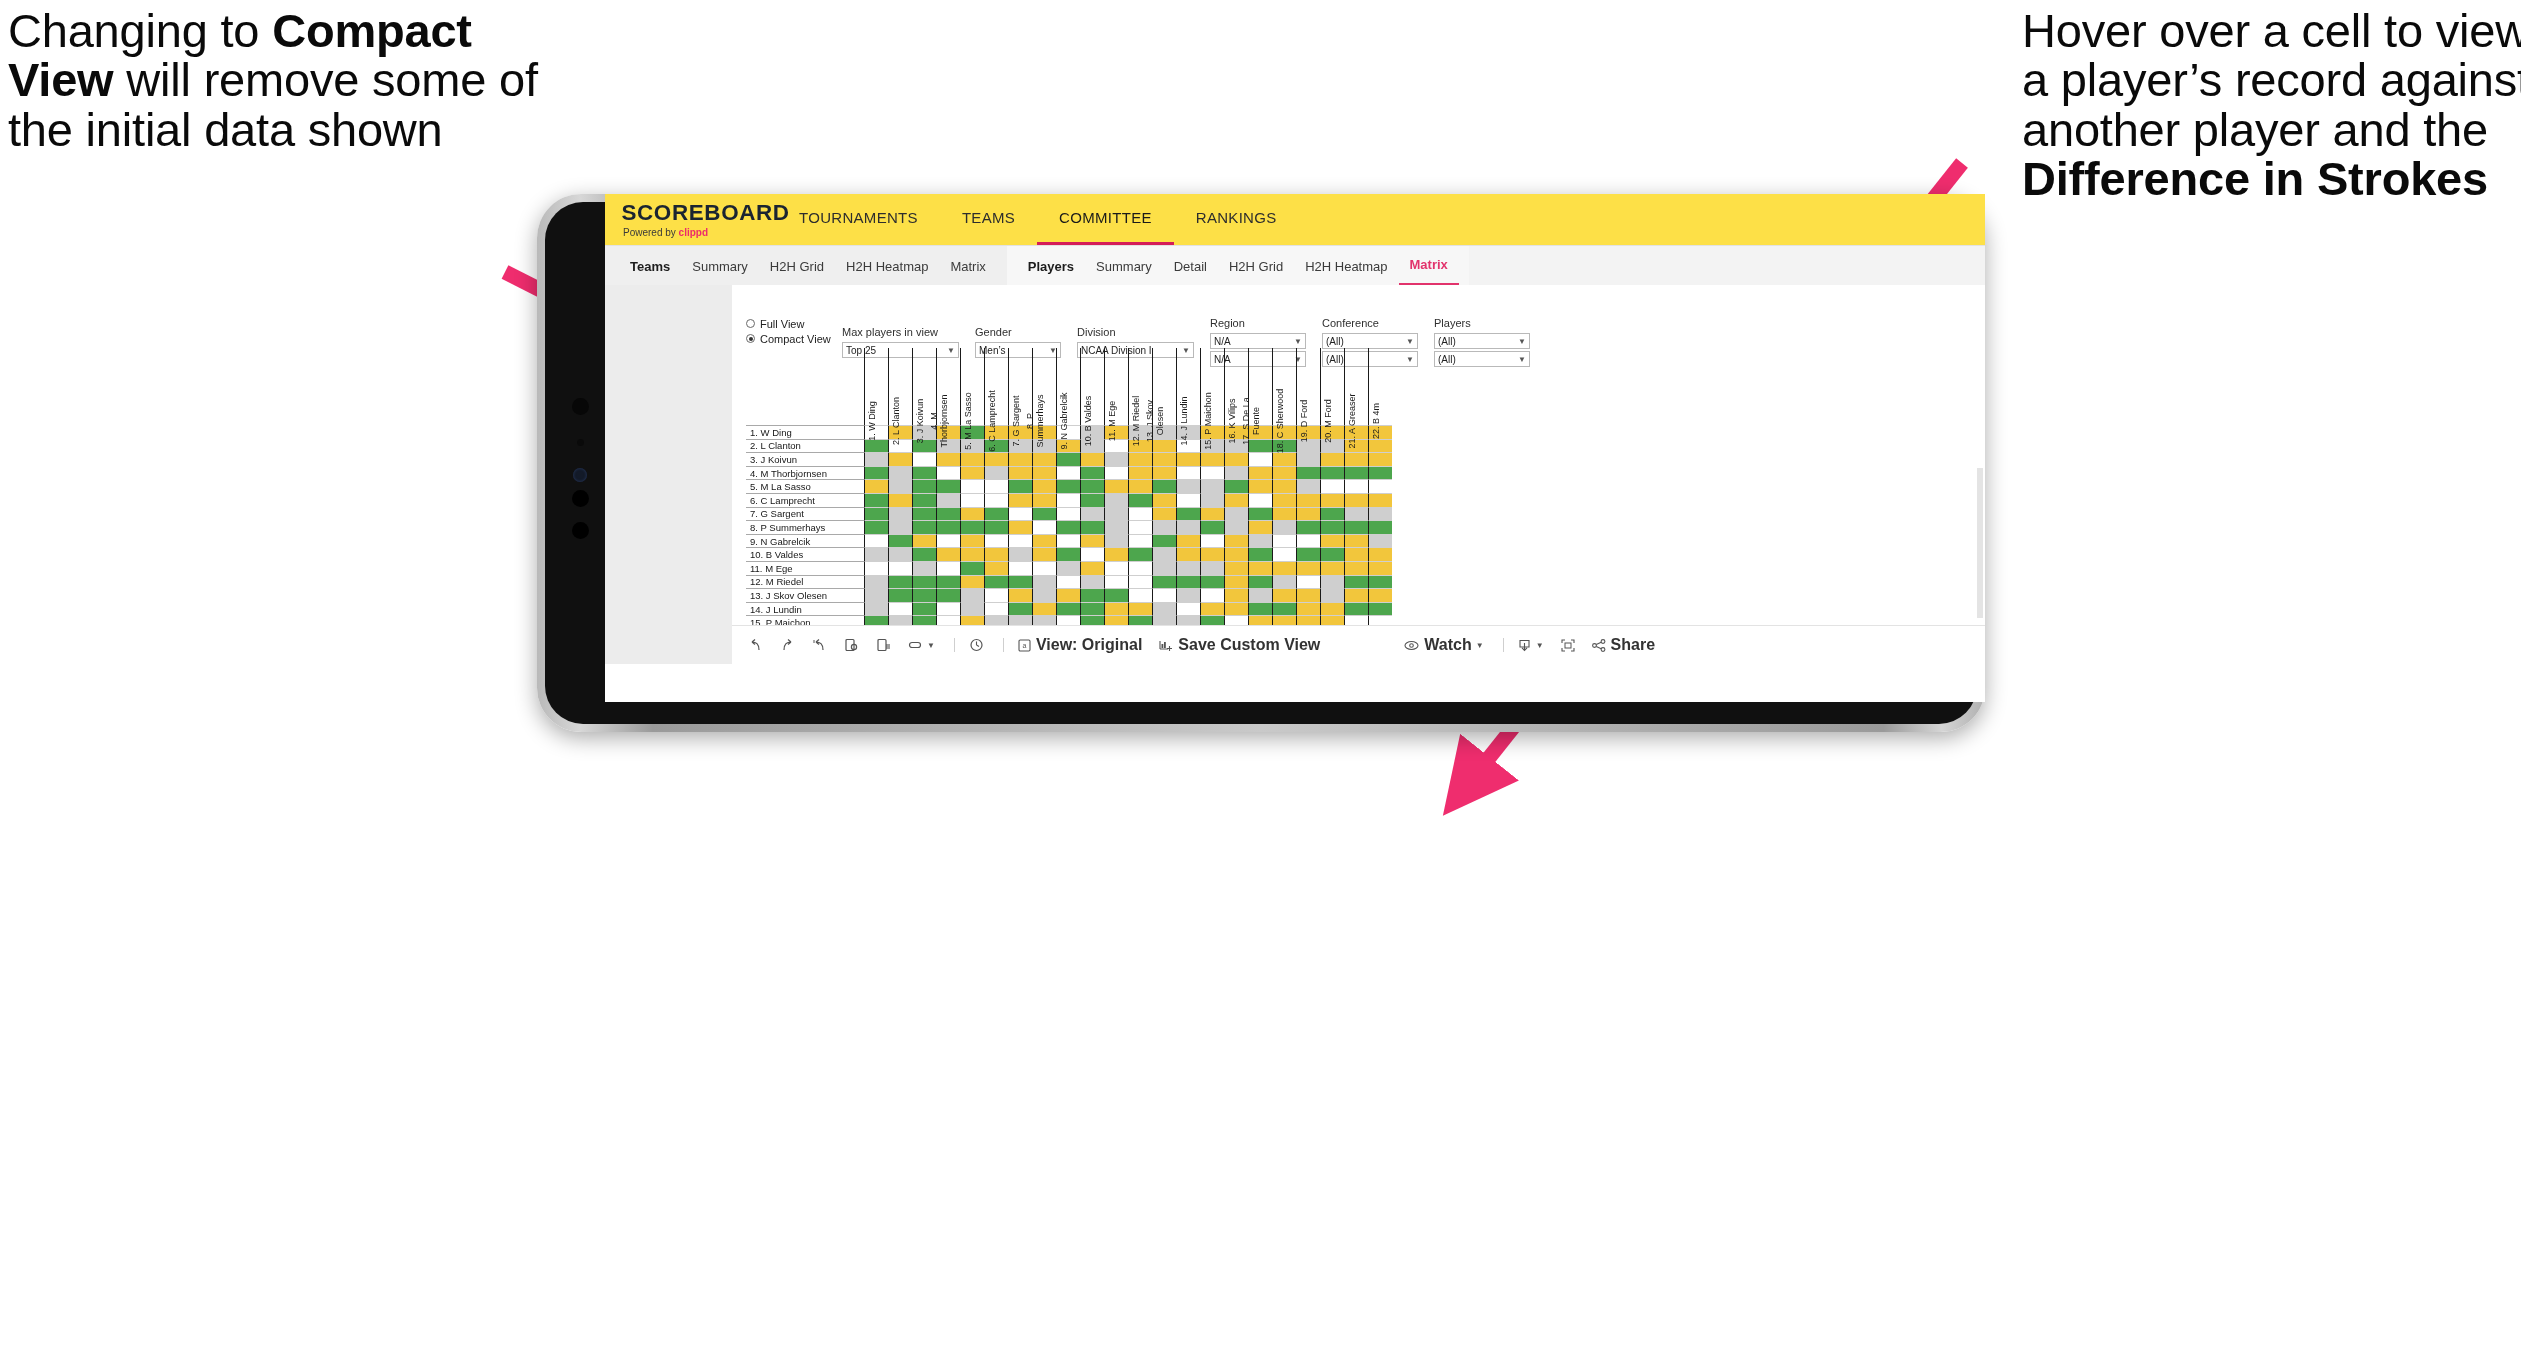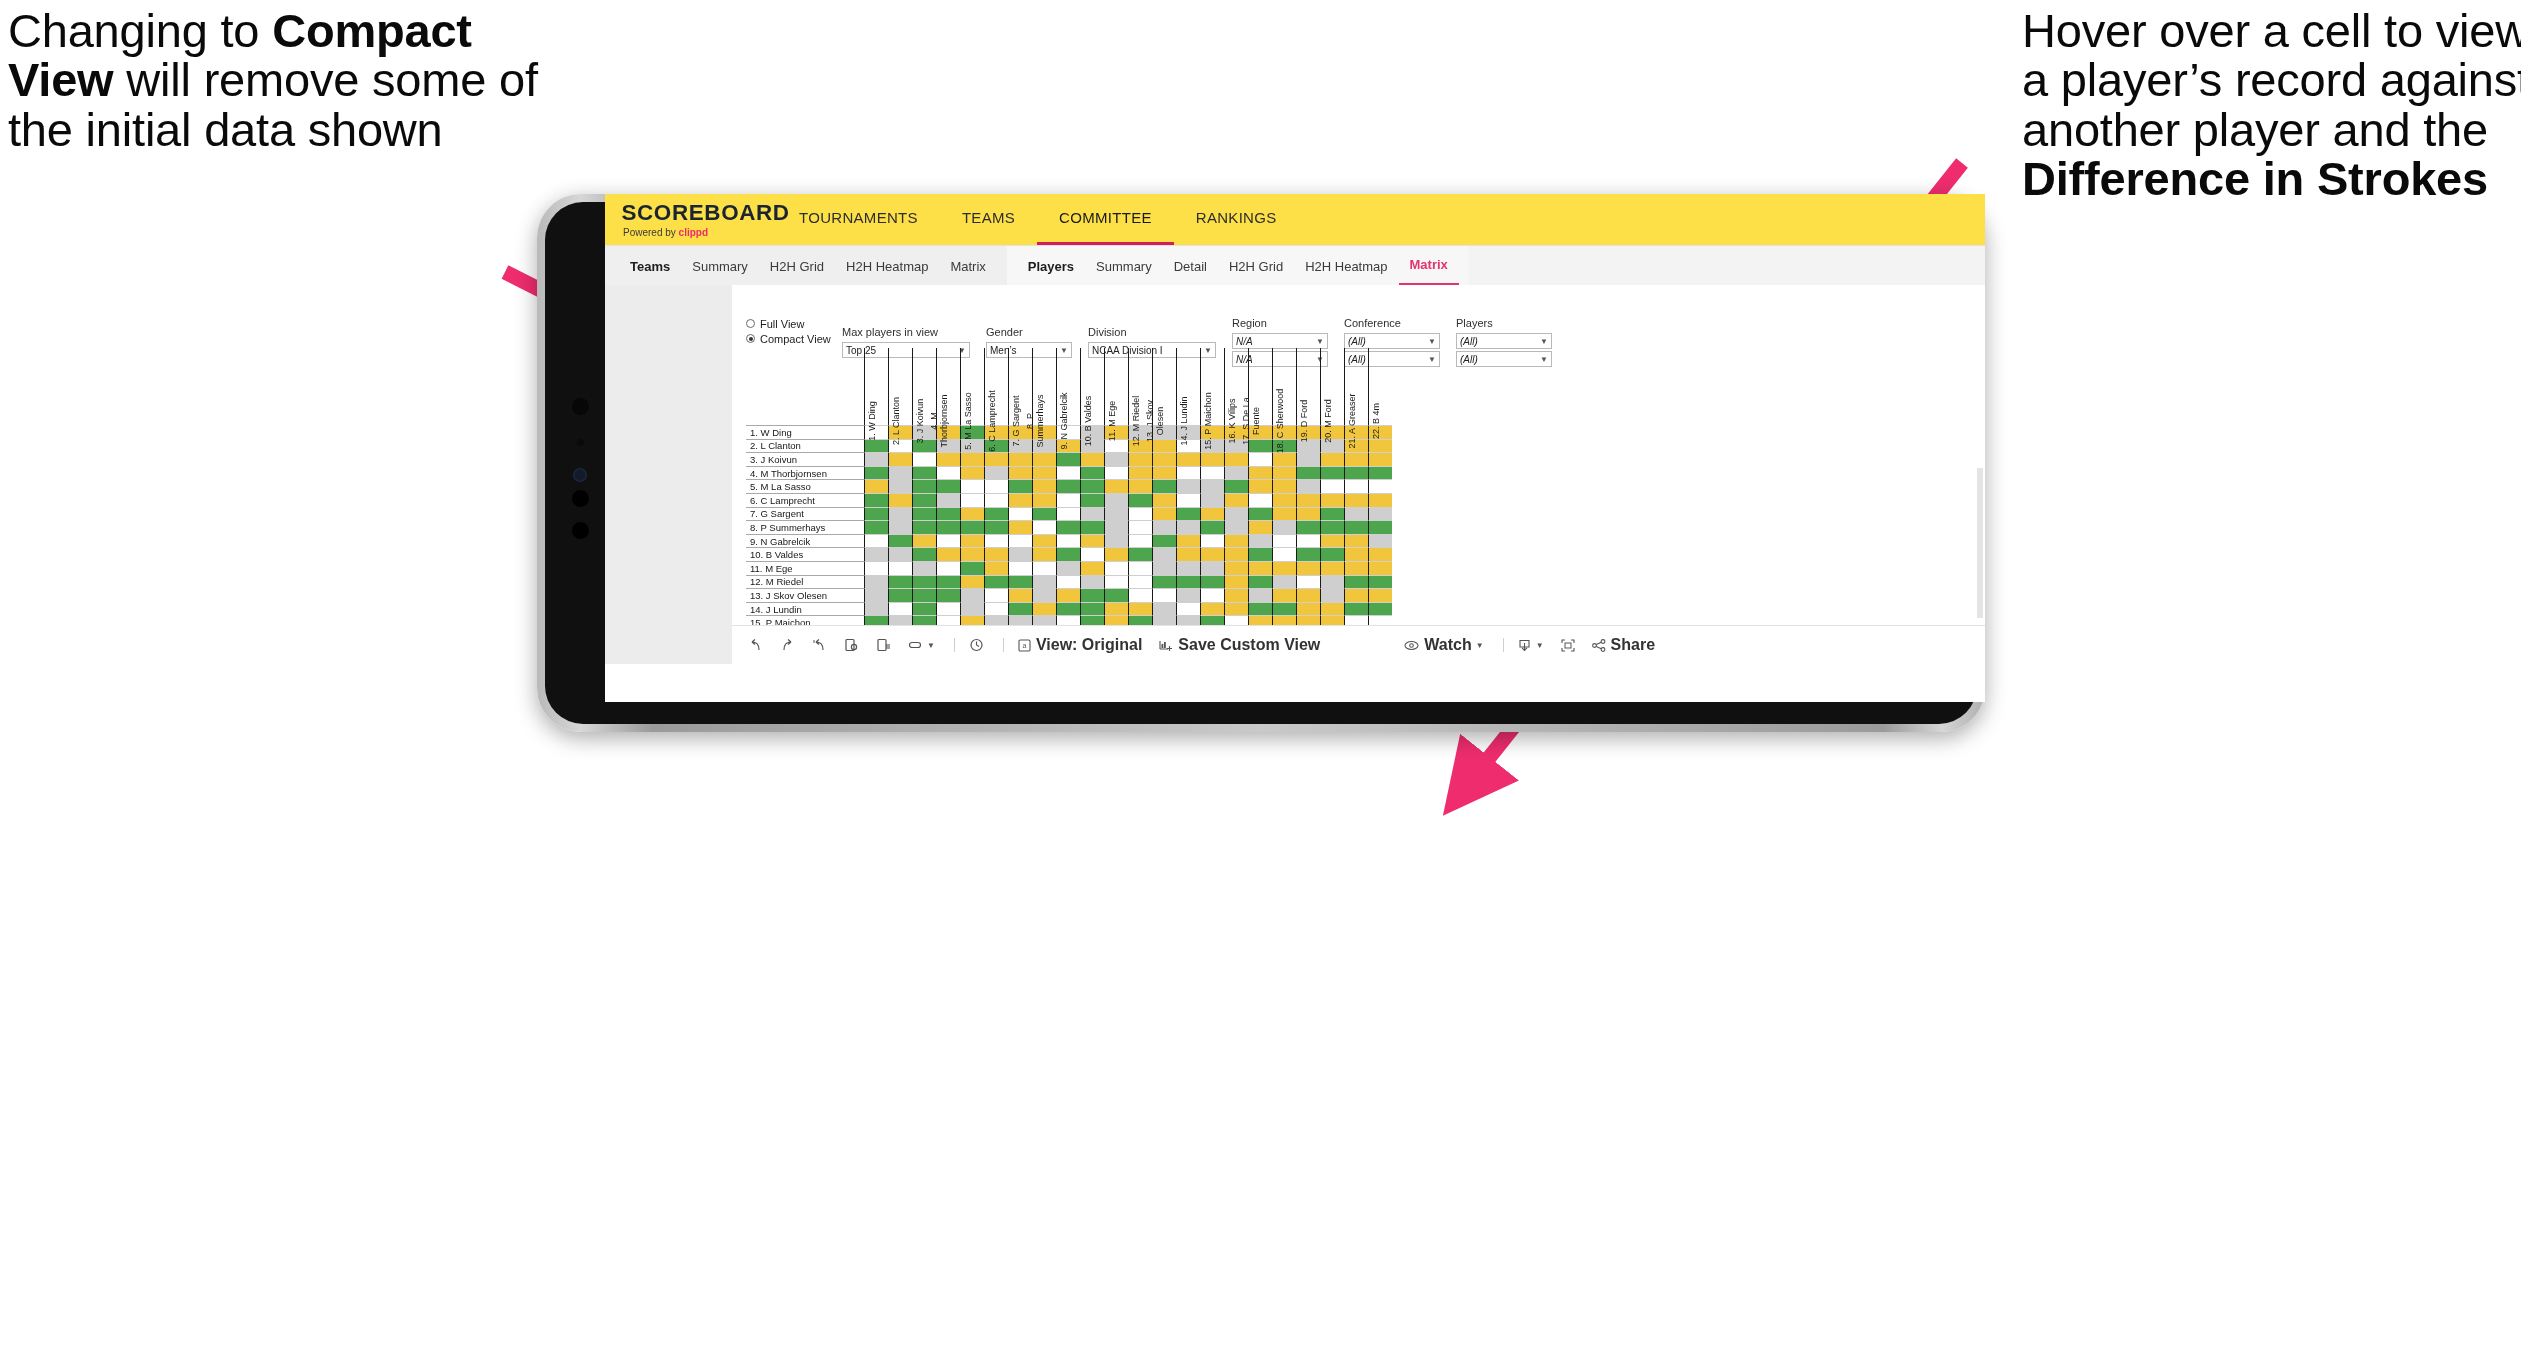--- a/index.html
+++ b/index.html
@@ -50,26 +50,26 @@
   .subitem.head{font-weight:700;color:#1d1d1d;}
   .subitem.active{color:#e2336c;font-weight:600;border-bottom:3px solid #e2336c;box-sizing:border-box;}
 
   .canvas{position:absolute;left:0;top:91px;right:0;bottom:38px;background:#ececec;}
   .sheet{position:absolute;left:127px;top:0;right:0;bottom:0;background:#fff;}
 
   
   .filters{display:flex;padding:9px 0 0 14px;align-items:center;gap:0;}
   .fcol{margin-right:16px;margin-top:23px;}
   .flabel{font-size:11px;color:#2f2f2f;margin-bottom:3px;height:13px;}
-  .fsel{width:128px;height:16px;border:1px solid #b9b9b9;background:#fff;font-size:10px;color:#222;
+  .fsel{width:117px;height:16px;border:1px solid #b9b9b9;background:#fff;font-size:10px;color:#222;
     display:flex;align-items:center;padding:0 3px;box-sizing:border-box;justify-content:space-between;margin-bottom:2px;}
   .fsel .cv{overflow:hidden;white-space:nowrap;}
   .fsel .car{font-size:8px;color:#555;}
   .fsel.w80{width:86px;}
-  .fsel.w92{width:96px;font-style:italic;}
+  .fsel.w92{width:96px;}
   .radios{width:96px;padding-top:2px;}
   .radio{display:flex;align-items:center;font-size:11px;color:#222;margin-bottom:3px;}
   .rdot{width:9px;height:9px;border:1px solid #6a6a6a;border-radius:50%;margin-right:5px;box-sizing:border-box;
     display:flex;align-items:center;justify-content:center;background:#fff;}
   .rdot.on::after{content:"";width:4px;height:4px;border-radius:50%;background:#333;}
 
   
   .matrix-wrap{position:absolute;left:14px;top:63px;right:0;bottom:20px;overflow:hidden;}
   .mhead{display:flex;margin-left:118px;height:77px;align-items:flex-end;}
   .mh{width:24px;height:77px;position:relative;border-left:1.6px solid #1a1a1a;box-sizing:border-box;}

